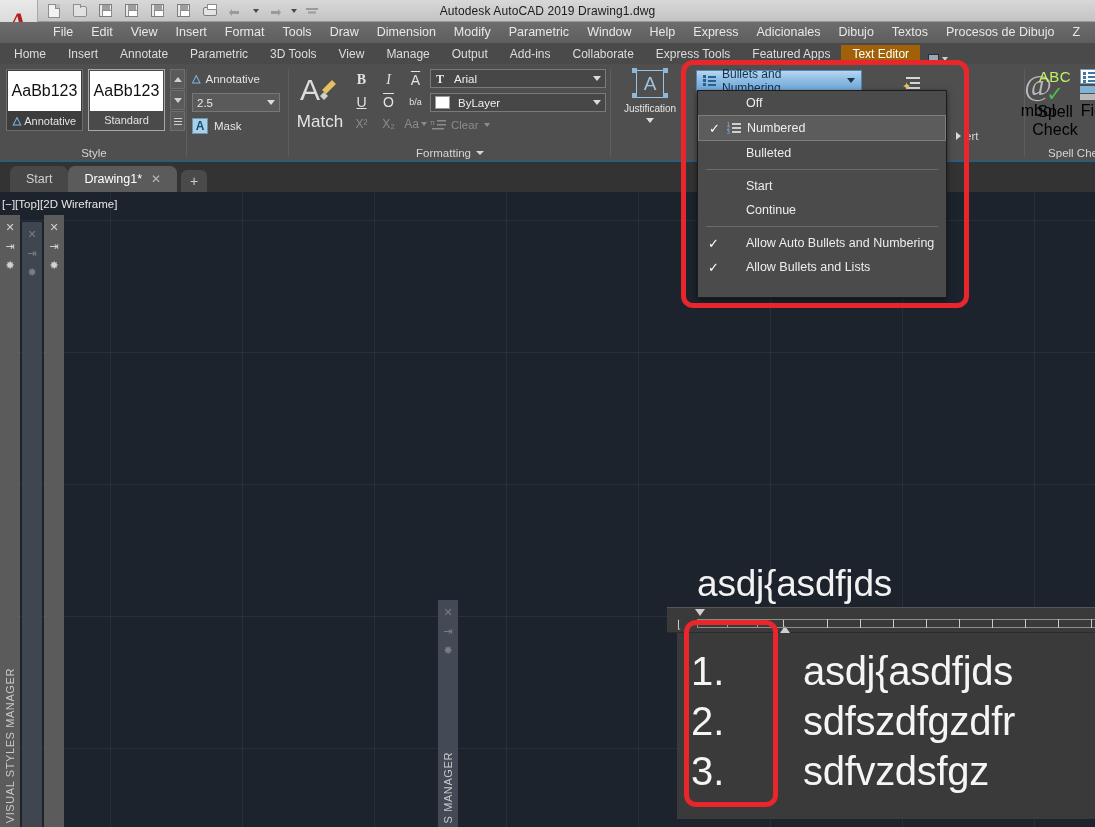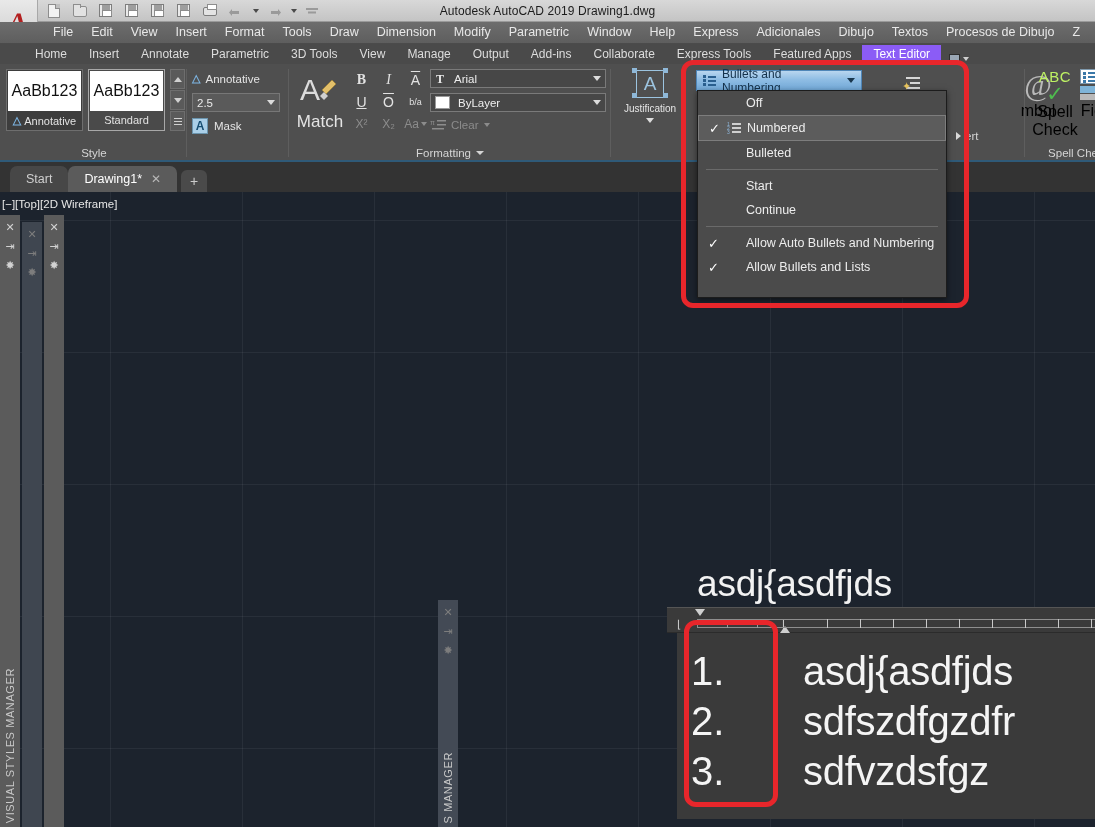--- a/index.html
+++ b/index.html
@@ -66,26 +66,26 @@
     display: flex; align-items: center; padding-left: 44px;
     border-bottom: 1px solid #4b4b4b;
   }
   .menubar .mi {
     font-size: 12.5px; color: #e8e8e8; padding: 2px 9px 3px; white-space: nowrap;
   }
 
   
   .ribbontabs {
     position: absolute; top: 44px; left: 0; width: 1095px; height: 20px;
-    background: #4a4a4a; display: flex; align-items: flex-end; padding-left: 24px;
+    background: #4a4a4a; display: flex; align-items: flex-end; padding-left: 3px;
   }
   .ribbontabs .rt {
     font-size: 12px; color: #ddd; padding: 2px 11px 3px; white-space: nowrap;
   }
-  .ribbontabs .rt.active { background: #8b5cf6; color: #fff; }
+  .ribbontabs .rt.active { background: #a16207; color: #fff; }
   .rt-extra { margin-left: 8px; display:flex; align-items:center; gap:3px; }
   .rt-extra .sq { width: 11px; height: 10px; background: #9aa7b5; border: 1px solid #2d2d2d; }
   .rt-extra .cv { width:0;height:0;border-left:3px solid transparent;border-right:3px solid transparent;border-top:4px solid #cfcfcf;}
 
   
   .ribbon {
     position: absolute; top: 64px; left: 0; width: 1095px; height: 98px;
     background: #4f4f4f; border-bottom: 2px solid #2f5a78;
   }
   .panel { position: absolute; top: 0; height: 98px; }

